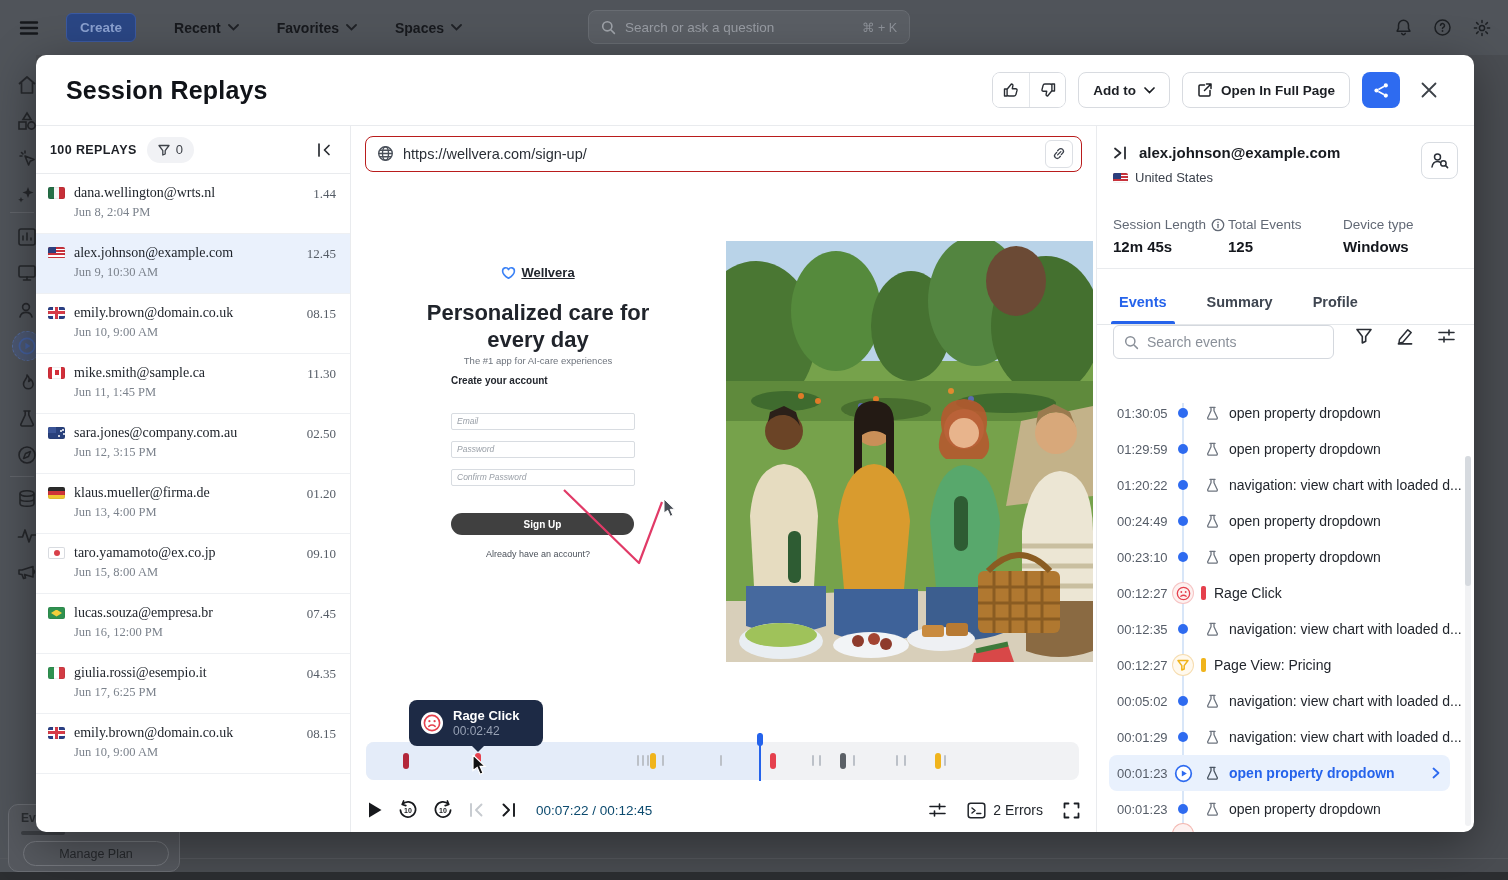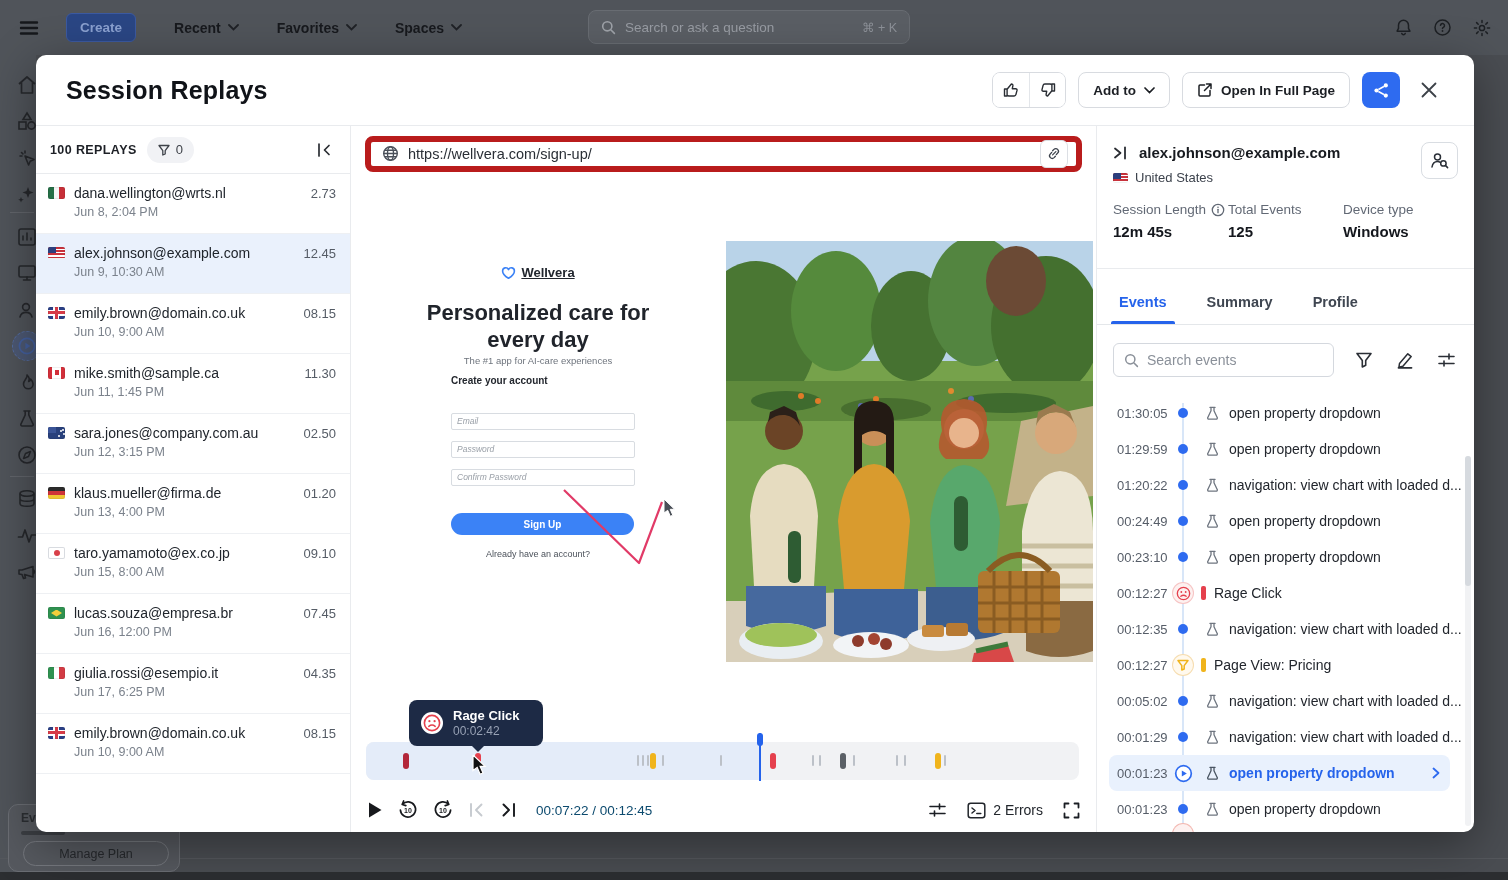--- a/index.html
+++ b/index.html
@@ -43,21 +43,21 @@
   .close-btn{width:34px;height:34px;border:none;background:transparent;display:flex;align-items:center;justify-content:center;}
   .m-body{position:absolute;left:0;top:70px;right:0;bottom:0;display:flex;border-top:1px solid #e9ebee;}
   
   .col-left{width:315px;flex:none;border-right:1px solid #e9ebee;display:flex;flex-direction:column;box-sizing:border-box;}
   .rl-head{height:47px;flex:none;display:flex;align-items:center;padding:0 14px 0 14px;border-bottom:1px solid #e9ebee;gap:10px;}
   .rl-count{font-size:12.5px;font-weight:700;color:#1d2026;letter-spacing:.4px;}
   .f-pill{display:flex;align-items:center;gap:6px;background:#f1f2f5;border-radius:13px;height:26px;padding:0 11px;border:none;
       font-size:13px;color:#3f434a;}
   .rl-collapse{margin-left:auto;border:none;background:none;padding:4px;}
   .rl-list{flex:1;overflow:hidden;}
-  .r-item{height:60px;box-sizing:border-box;border-bottom:1px solid #eef0f3;position:relative;display:flex;padding:11px 14px 0 12px;gap:9px;}
+  .r-item{height:60px;box-sizing:border-box;border-bottom:1px solid #eef0f3;position:relative;display:flex;padding:11px 14px 0 12px;gap:9px;font-family:Liberation Serif, serif;}
   .r-item.sel{background:#eaf1fc;}
   .flag{width:17px;height:12px;border-radius:2px;display:inline-block;flex:none;margin-top:2px;box-shadow:inset 0 0 0 1px rgba(0,0,0,.06);position:relative;overflow:hidden;}
   .r-email{font-size:14px;color:#20252c;}
   .r-date{font-size:12.5px;color:#7b828c;margin-top:4px;}
   .r-dur{position:absolute;right:14px;top:12px;font-size:13px;color:#555c66;}
   [data-flag="mx"]{background:linear-gradient(90deg,#256e46 33%,#f5f5f5 33% 67%,#c62f38 67%);}
   [data-flag="us"]{background:repeating-linear-gradient(180deg,#c8323c 0 1.6px,#fff 1.6px 3.2px);}
   [data-flag="us"]::before{content:"";position:absolute;left:0;top:0;width:8px;height:6px;background:#2c3f7d;}
   [data-flag="gb"]{background:
      linear-gradient(180deg,transparent 4.5px,#d63b47 4.5px 7.5px,transparent 7.5px),
@@ -74,33 +74,33 @@
   [data-flag="fr"]{background:linear-gradient(90deg,#31519c 33%,#fff 33% 67%,#d23b44 67%);}
   [data-flag="jp"]{background:#fff;box-shadow:inset 0 0 0 1px #d8dbe0;}
   [data-flag="jp"]::before{content:"";position:absolute;left:5.5px;top:3px;width:6px;height:6px;border-radius:50%;background:#d8404a;}
   [data-flag="br"]{background:#2f9150;}
   [data-flag="br"]::before{content:"";position:absolute;left:3px;top:2.5px;width:11px;height:7px;background:#f3cf3c;
       clip-path:polygon(50% 0,100% 50%,50% 100%,0 50%);}
   [data-flag="it"]{background:linear-gradient(90deg,#2f9150 33%,#fff 33% 67%,#d23b44 67%);}
   
   .col-center{width:745px;flex:none;position:relative;box-sizing:border-box;}
   .url-row{height:55px;display:flex;align-items:center;padding:0 14px;box-sizing:border-box;}
-  .url-box{flex:1;height:36px;border:6px solid #b91c1c;border-radius:8px;display:flex;align-items:center;gap:9px;
+  .url-box{flex:1;height:36px;border:1px solid #b91c1c;border-radius:8px;display:flex;align-items:center;gap:9px;
       padding:0 8px 0 11px;box-sizing:border-box;}
   .url-text{font-size:14.5px;color:#2a2f36;flex:1;}
   .link-btn{width:28px;height:28px;border:1px solid #dcdfe4;border-radius:6px;background:#fff;display:flex;align-items:center;justify-content:center;}
   .stage{position:relative;height:561px;overflow:hidden;}
   .sp-logo{position:absolute;left:100px;top:84px;width:174px;display:flex;align-items:center;justify-content:center;gap:5px;}
   .sp-logo span{font-size:13px;font-weight:700;color:#21262e;text-decoration:underline;}
   .sp-head{position:absolute;left:60px;top:118px;width:254px;text-align:center;font-size:22px;line-height:27px;font-weight:700;color:#20242b;}
   .sp-sub{position:absolute;left:60px;top:174px;width:254px;text-align:center;font-size:9.5px;color:#6e747d;}
   .sp-flabel{position:absolute;left:100px;top:194px;font-size:10px;font-weight:700;color:#23272e;}
   .sp-input{position:absolute;left:100px;width:172px;height:15px;border:1px solid #d8dce1;border-radius:2px;background:#fff;
       font-style:italic;font-size:8.5px;color:#9aa0a8;padding:0 5px;box-sizing:content-box;line-height:15px;}
-  .sp-btn{position:absolute;left:100px;top:332px;width:183px;height:22px;border:none;border-radius:11px;background:#3b82f6;
+  .sp-btn{position:absolute;left:100px;top:332px;width:183px;height:22px;border:none;border-radius:11px;background:#404040;
       color:#fff;font-size:10px;font-weight:700;}
   .sp-signin{position:absolute;left:60px;top:368px;width:254px;text-align:center;font-size:9px;color:#4c525b;}
   .photo{position:absolute;left:375px;top:60px;width:367px;height:421px;overflow:hidden;background:#9bbf74;}
   .trail{position:absolute;left:0;top:0;pointer-events:none;}
   
   .tl-area{position:relative;height:45px;}
   .tl-track{position:absolute;left:15px;right:17px;top:0;height:38px;border-radius:8px;background:#f1f2f4;overflow:visible;}
   .tl-played{position:absolute;left:0;top:0;height:38px;background:#e4ecf9;border-radius:8px 0 0 8px;}
   .tl-marker{position:absolute;transform:translateX(-50%);}
   .tl-pill{width:6px;height:16px;border-radius:3px;top:11px;background:#e5404d;}
@@ -122,29 +122,29 @@
   .err{display:flex;align-items:center;gap:7px;font-size:14px;color:#22262c;}
   
   .col-right{flex:1;border-left:1px solid #e9ebee;display:flex;flex-direction:column;box-sizing:border-box;overflow:hidden;position:relative;}
   .user-head{padding:18px 16px 0;height:143px;box-sizing:border-box;border-bottom:1px solid #e9ebee;position:relative;}
   .uh-row1{display:flex;align-items:center;gap:11px;}
   .uh-email{font-size:15px;font-weight:600;color:#171a1f;}
   .usearch{position:absolute;right:16px;top:16px;width:37px;height:37px;border:1px solid #d9dde2;border-radius:8px;background:#fff;
       display:flex;align-items:center;justify-content:center;}
   .uh-row2{display:flex;align-items:center;gap:7px;margin-top:9px;font-size:13px;color:#3c424c;}
   .uh-row2 .flag{width:15px;height:10px;margin-top:0;}
-  .stats{display:flex;margin-top:17px;}
+  .stats{display:flex;margin-top:32px;}
   .stat{width:132px;}
   .stat .sl{font-size:13.5px;color:#626975;display:flex;align-items:center;gap:5px;}
   .stat .sv{font-size:15px;font-weight:700;color:#14171d;margin-top:6px;}
   .tabs{height:56px;flex:none;display:flex;align-items:flex-end;gap:28px;padding:0 16px;border-bottom:1px solid #e4e7ea;box-sizing:border-box;}
   .tab{font-size:14.5px;font-weight:600;color:#3f4651;padding-bottom:14px;border:none;background:none;position:relative;}
   .tab.active{color:#2563eb;}
   .tab.active::after{content:"";position:absolute;left:-2px;right:-2px;bottom:0;height:3px;background:#2563eb;border-radius:2px 2px 0 0;}
-  .ev-search-row{height:70px;flex:none;display:flex;align-items:center;padding:0 16px;gap:19px;box-sizing:border-box;}
+  .ev-search-row{height:70px;flex:none;display:flex;padding:0 16px;gap:19px;box-sizing:border-box;}
   .ev-search{width:250px;height:34px;border:1px solid #d4d8de;border-radius:6px;display:flex;align-items:center;gap:8px;padding:0 10px;box-sizing:border-box;}
   .ev-search span{font-size:14px;color:#8a9099;}
   .ibtn{border:none;background:none;padding:2px;display:flex;}
   .ev-list{flex:1;position:relative;overflow:hidden;padding-top:0;}
   .ev-line{position:absolute;left:85px;top:8px;bottom:0;width:2px;background:#d8e6f8;}
   .ev-row{height:36px;display:flex;align-items:center;padding-left:20px;position:relative;box-sizing:border-box;}
   .ev-time{width:50px;flex:none;font-size:13px;color:#565d68;}
   .ev-mark{width:32px;flex:none;display:flex;align-items:center;justify-content:center;position:relative;z-index:2;}
   .ev-dot{width:10px;height:10px;border-radius:50%;background:#2e6bf0;}
   .ev-badge{width:20px;height:20px;border-radius:50%;background:#fff;display:flex;align-items:center;justify-content:center;}
@@ -373,21 +373,21 @@
             </svg>
         </button>
       </div>
       <div class="rl-list">
         <div class="r-item">
           <span class="flag" data-flag="mx"></span>
           <div>
               <div class="r-email">dana.wellington@wrts.nl</div>
                <div class="r-date">Jun 8, 2:04 PM</div>
             </div>
-          <span class="r-dur">2.73</span>
+          <span class="r-dur">1.44</span>
         </div>
         <div class="r-item sel">
           <span class="flag" data-flag="us"></span>
           <div>
               <div class="r-email">alex.johnson@example.com</div>
                <div class="r-date">Jun 9, 10:30 AM</div>
             </div>
           <span class="r-dur">12.45</span>
         </div>
         <div class="r-item">

